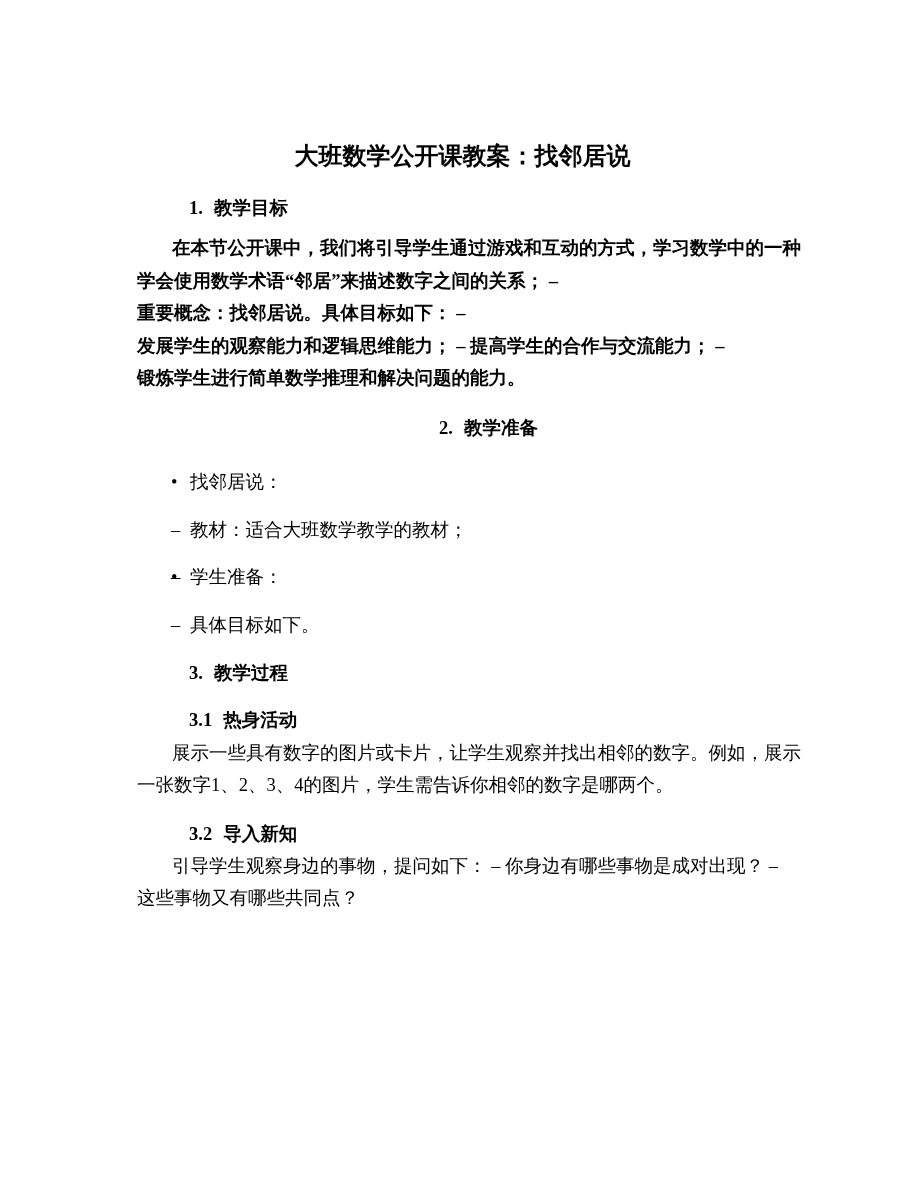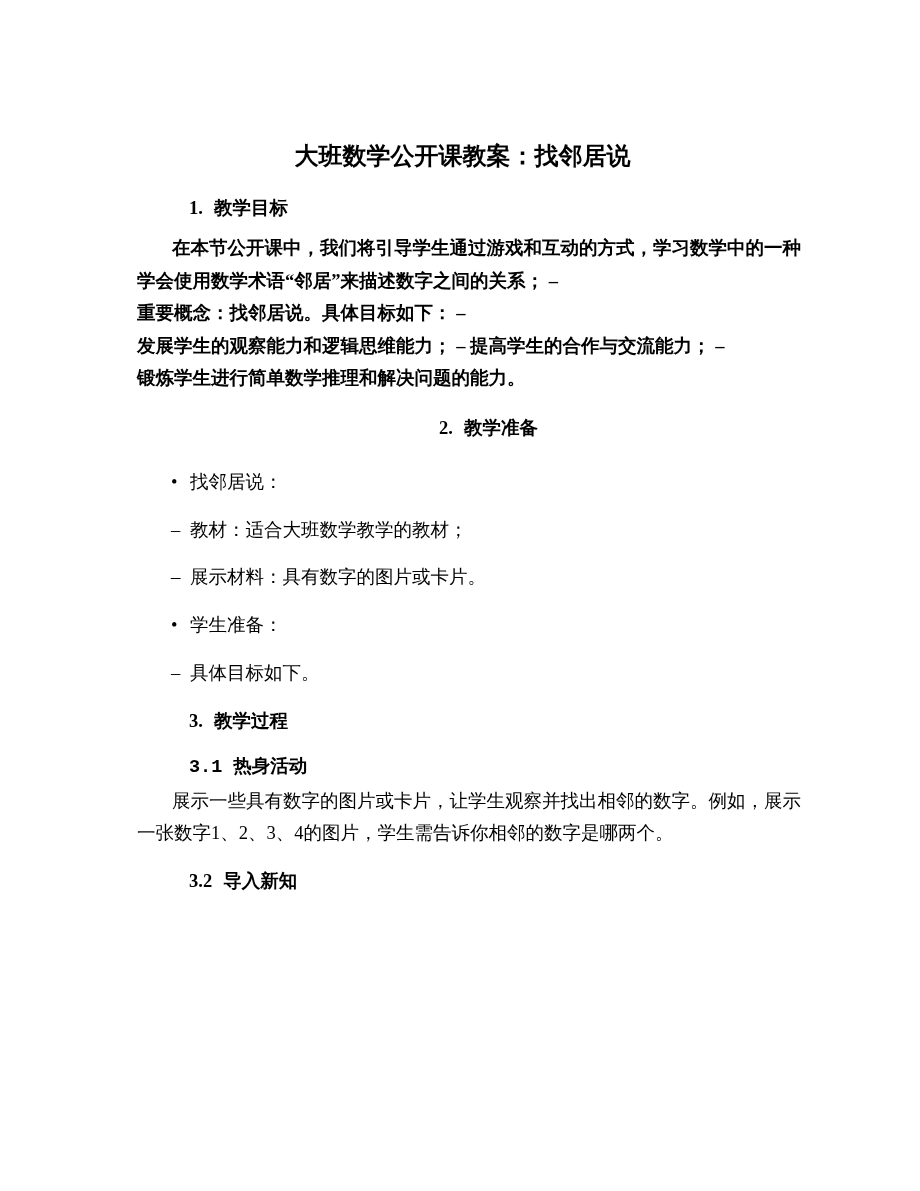--- a/index.html
+++ b/index.html
@@ -29,21 +29,21 @@
   }
   .heading {
     font-weight: bold;
     margin-left: 52px;
     white-space: nowrap;
   }
   .hnum { margin-right: 11px; }
   .h1   { margin-top: 20px; }
   .h2   { margin-top: 18px; text-align: center; }
   .h3   { margin-top: 0; }
-  .hsub1 { margin-top: 15px; font-family: Liberation Mono, monospace; }
+  .hsub1 { margin-top: 15px; }
   .hsub2 { margin-top: 16px; }
   .para { margin: 0; }
   .p-intro { margin-top: 8px; font-weight: bold; }
   .p-sub   { }
   .line { white-space: nowrap; }
   .line.indent { padding-left: 35px; }
   .list { margin-top: 21px; }
   .li {
     position: relative;
     padding-left: 53px;
@@ -83,21 +83,21 @@
     <div class="li">
       <span class="marker">•</span><span>找邻居说：</span>
     </div>
     <div class="li">
       <span class="marker">–</span><span>教材：适合大班数学教学的教材；</span>
     </div>
     <div class="li">
       <span class="marker">–</span>
     </div>
     <div class="li">
-      <span class="marker">–</span><span>展示材料：具有数字的图片或卡片。</span>
+      <span class="marker">–</span>
     </div>
     <div class="li">
       <span class="marker">•</span><span>学生准备：</span>
     </div>
     <div class="li">
       <span class="marker">–</span><span>具体目标如下。</span>
     </div>
   </div>
 
   <div class="heading h3">
@@ -110,14 +110,18 @@
 
   <div class="para p-sub">
     <div class="line indent">展示一些具有数字的图片或卡片，让学生观察并找出相邻的数字。例如，展示</div>
     <div class="line">一张数字1、2、3、4的图片，学生需告诉你相邻的数字是哪两个。</div>
   </div>
 
   <div class="heading hsub2">
     <span class="hnum">3.2</span><span>导入新知</span>
   </div>
 
+  <div class="para p-sub">
+    <div class="line indent">引导学生观察身边的事物，提问如下： – 你身边有哪些事物是成对出现？ –</div>
+    <div class="line">这些事物又有哪些共同点？</div>
+  </div>
 
 </div>
 
 </body></html>

